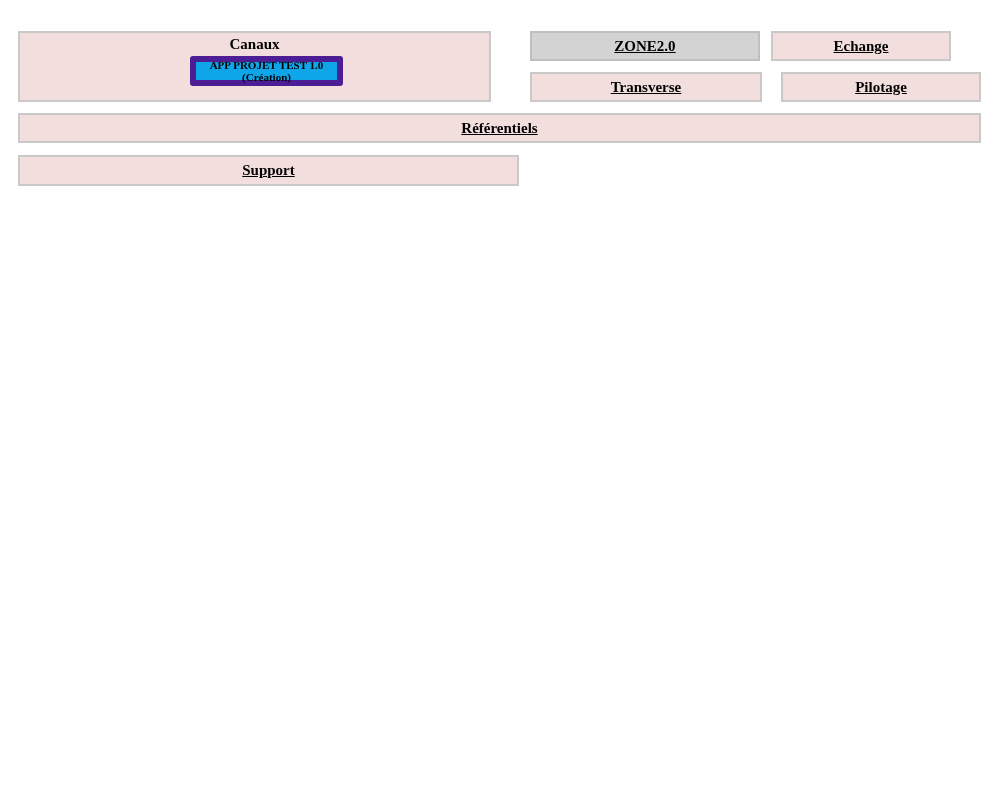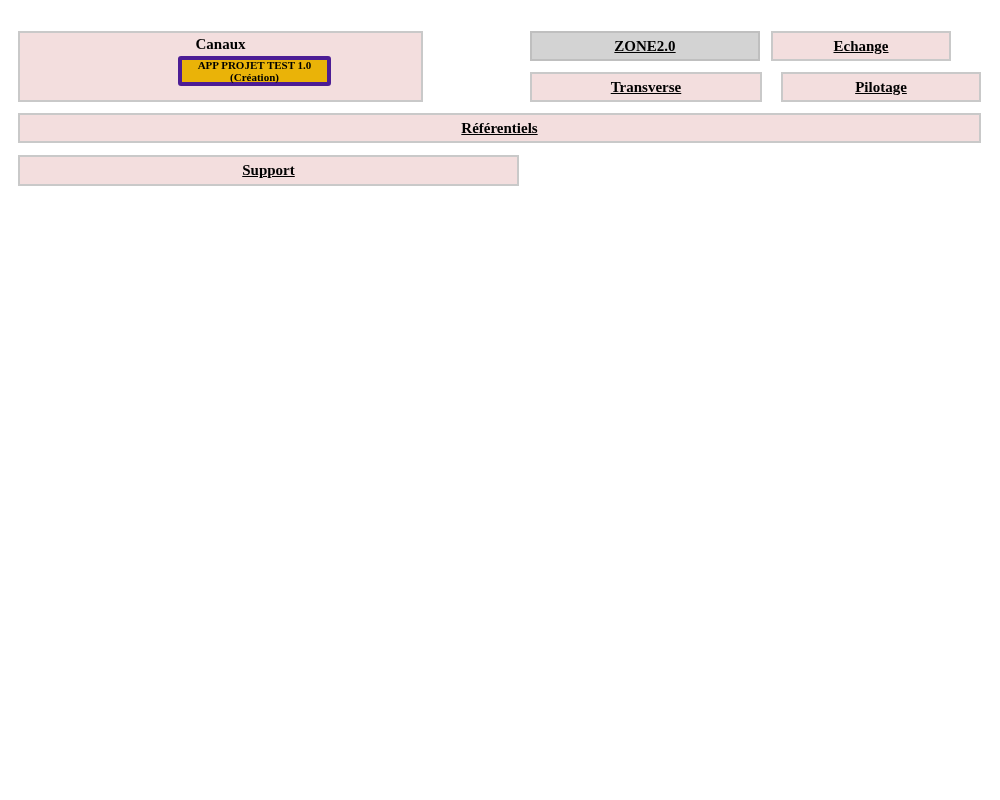--- a/index.html
+++ b/index.html
@@ -28,44 +28,44 @@
   .zone.single {
     display: flex;
     align-items: center;
     justify-content: center;
     text-decoration: underline;
   }
   .zone.grey {
     background: #d3d3d3;
     border-color: #bfbfbf;
   }
-  .zone-canaux      { left: 18px;  top: 31px;  width: 405px; height: 71px; }
+  .zone-canaux      { left: 18px;  top: 31px;  width: 473px; height: 71px; }
   .zone-zone2       { left: 530px; top: 31px;  width: 230px; height: 30px; }
   .zone-echange     { left: 771px; top: 31px;  width: 180px; height: 30px; }
   .zone-transverse  { left: 530px; top: 72px;  width: 232px; height: 30px; }
   .zone-pilotage    { left: 781px; top: 72px;  width: 200px; height: 30px; }
   .zone-referentiels{ left: 18px;  top: 113px; width: 963px; height: 30px; text-align: center; }
   .zone-support     { left: 18px;  top: 155px; width: 501px; height: 31px; }
 
   .zone-title {
     padding-top: 3px;
     text-align: center;
     font-size: 15px;
     font-weight: bold;
     line-height: 17px;
   }
   .app-node {
     position: absolute;
-    left: 158px;
+    left: 170px;
     top: 23px;
     width: 153px;
     height: 30px;
     box-sizing: border-box;
-    background: #eab308;
-    border: 4px solid #4c1d95;
+    background: #0ea5e9;
+    border: 6px solid #4c1d95;
     border-radius: 3px;
     display: flex;
     flex-direction: column;
     align-items: center;
     justify-content: center;
     text-align: center;
     cursor: pointer;
   }
   .app-name {
     font-size: 11px;

